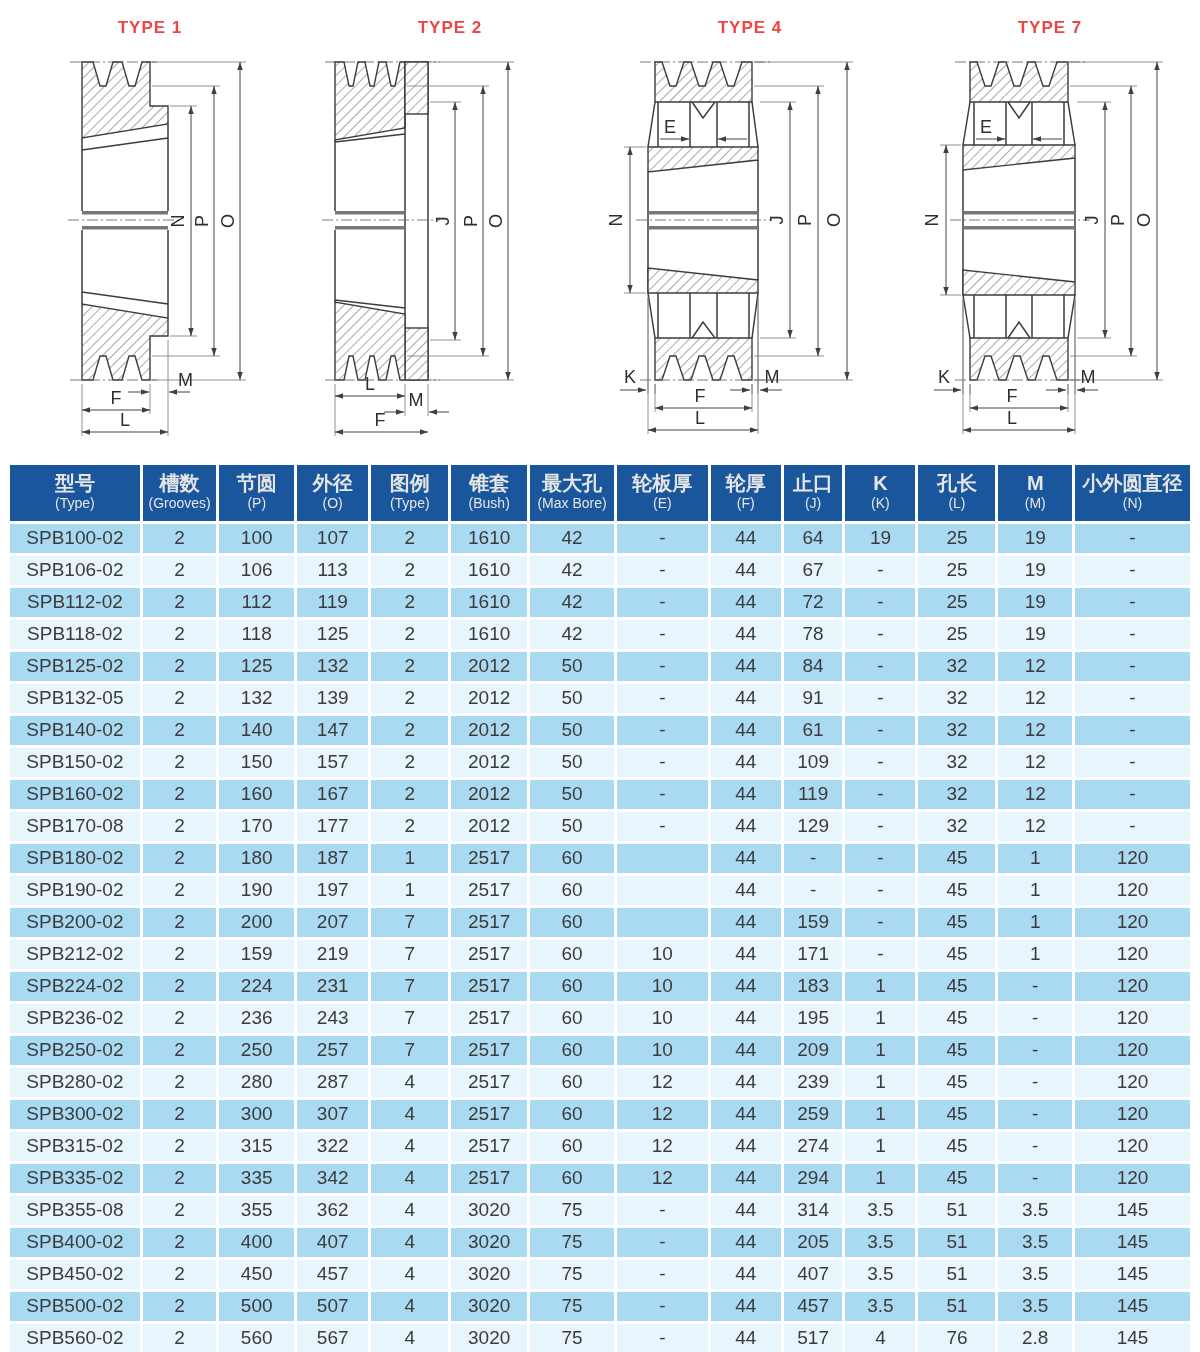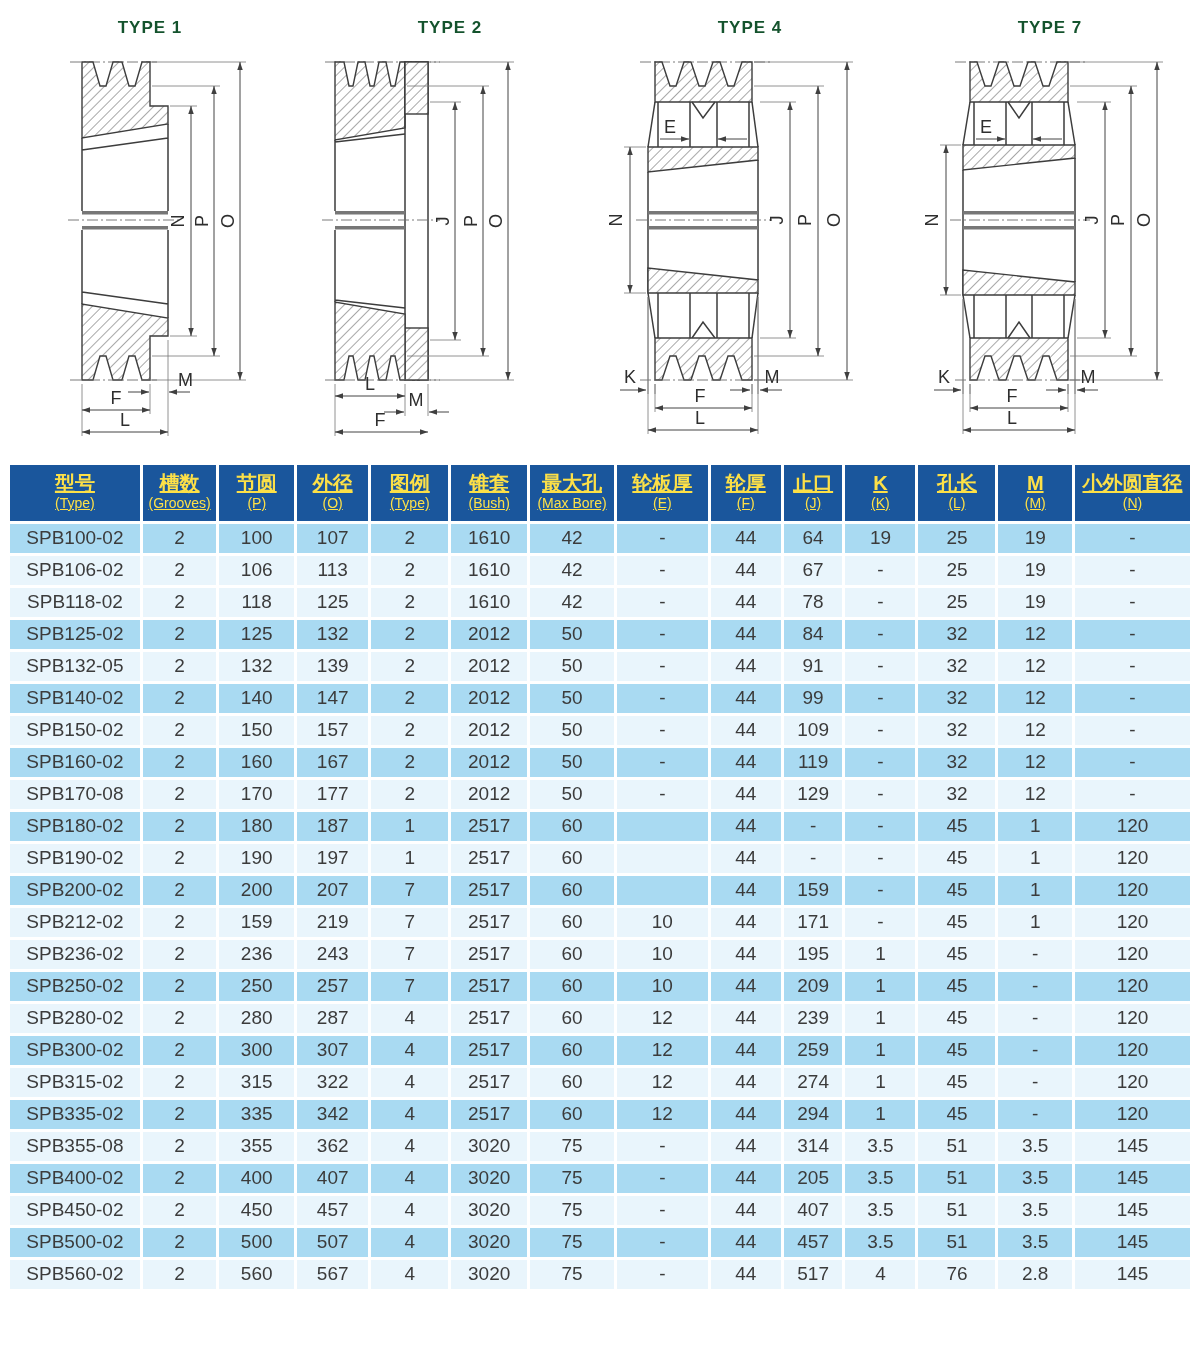--- a/index.html
+++ b/index.html
@@ -3,37 +3,37 @@
 <meta charset="utf-8">
 <style>
   html,body{margin:0;padding:0;background:#ffffff;}
   .page{
     width:1200px;height:1352px;background:#ffffff;overflow:hidden;position:relative;
     font-family:"Liberation Sans", sans-serif;
   }
   
   .drawings{display:flex;height:452px;}
   .drawing{width:300px;display:flex;flex-direction:column;align-items:center;padding-top:18px;box-sizing:border-box;}
-  .dtitle{font-size:17px;font-weight:700;color:#14532d;letter-spacing:1px;height:20px;}
+  .dtitle{font-size:17px;font-weight:700;color:#ef4444;letter-spacing:1px;height:20px;}
   .drawing svg{display:block;}
   .ln{stroke:#3d3d3d;stroke-width:1.5;fill:none;}
   .hatch{fill:url(#hatch);stroke:#3d3d3d;stroke-width:1.4;}
   .cl{stroke:#6b6b6b;stroke-width:0.9;stroke-dasharray:11 3 2 3;fill:none;}
   .ext{stroke:#777;stroke-width:0.8;fill:none;}
   .dim{stroke:#444;stroke-width:1;fill:none;}
   .bore{fill:#777;}
   .dlab{font-family:"Liberation Sans",sans-serif;font-size:18px;font-weight:500;fill:#2e2e2e;}
   
   table.spec{
     width:1186px;margin:10px 7px 0 7px;border-collapse:separate;border-spacing:3px;
     table-layout:fixed;
   }
   table.spec th{
-    background:var(--header-bg,#1a569c);color:#fde047;text-align:center;vertical-align:middle;
-    padding:6px 1px 8px 1px;font-weight:600;text-decoration:underline;
+    background:var(--header-bg,#1a569c);color:#e5e5e5;text-align:center;vertical-align:middle;
+    padding:6px 1px 8px 1px;font-weight:600;
   }
   table.spec th .zh{font-size:20px;line-height:1.2;}
   table.spec th .en{font-size:14px;font-weight:400;line-height:1.25;}
   table.spec td{
     text-align:center;vertical-align:middle;height:27px;font-size:19px;color:#3b3b3b;
     overflow:hidden;white-space:nowrap;
   }
   tr.alt td{background:var(--row-alt,#a9daf2);}
   tr.base td{background:var(--row-base,#e9f5fc);}
 </style>
@@ -322,20 +322,36 @@
           <td>1610</td>
           <td>42</td>
           <td>-</td>
           <td>44</td>
           <td>67</td>
           <td>-</td>
           <td>25</td>
           <td>19</td>
           <td>-</td>
         </tr>
+        <tr class="alt">
+          <td>SPB112-02</td>
+          <td>2</td>
+          <td>112</td>
+          <td>119</td>
+          <td>2</td>
+          <td>1610</td>
+          <td>42</td>
+          <td>-</td>
+          <td>44</td>
+          <td>72</td>
+          <td>-</td>
+          <td>25</td>
+          <td>19</td>
+          <td>-</td>
+        </tr>
         <tr class="base">
           <td>SPB118-02</td>
           <td>2</td>
           <td>118</td>
           <td>125</td>
           <td>2</td>
           <td>1610</td>
           <td>42</td>
           <td>-</td>
           <td>44</td>
@@ -380,21 +396,21 @@
         <tr class="alt">
           <td>SPB140-02</td>
           <td>2</td>
           <td>140</td>
           <td>147</td>
           <td>2</td>
           <td>2012</td>
           <td>50</td>
           <td>-</td>
           <td>44</td>
-          <td>99</td>
+          <td>61</td>
           <td>-</td>
           <td>32</td>
           <td>12</td>
           <td>-</td>
         </tr>
         <tr class="base">
           <td>SPB150-02</td>
           <td>2</td>
           <td>150</td>
           <td>157</td>
@@ -496,20 +512,36 @@
           <td>219</td>
           <td>7</td>
           <td>2517</td>
           <td>60</td>
           <td>10</td>
           <td>44</td>
           <td>171</td>
           <td>-</td>
           <td>45</td>
           <td>1</td>
+          <td>120</td>
+        </tr>
+        <tr class="alt">
+          <td>SPB224-02</td>
+          <td>2</td>
+          <td>224</td>
+          <td>231</td>
+          <td>7</td>
+          <td>2517</td>
+          <td>60</td>
+          <td>10</td>
+          <td>44</td>
+          <td>183</td>
+          <td>1</td>
+          <td>45</td>
+          <td>-</td>
           <td>120</td>
         </tr>
         <tr class="base">
           <td>SPB236-02</td>
           <td>2</td>
           <td>236</td>
           <td>243</td>
           <td>7</td>
           <td>2517</td>
           <td>60</td>

